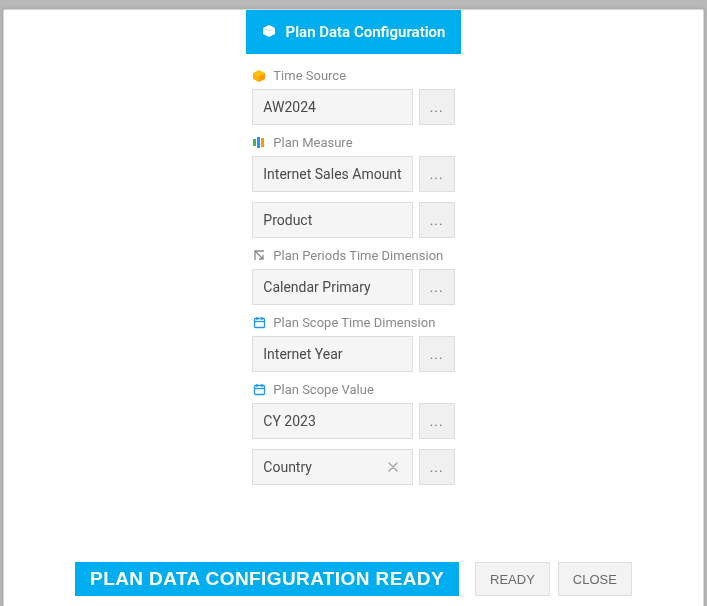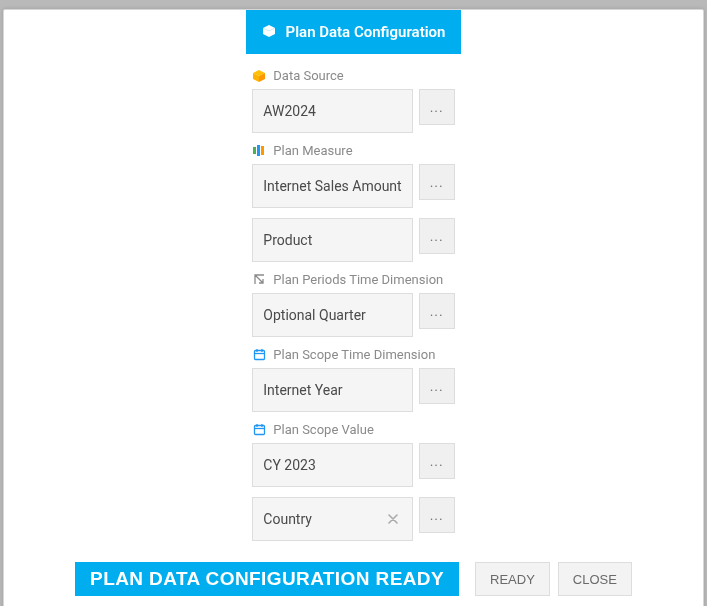--- a/index.html
+++ b/index.html
@@ -44,21 +44,21 @@
   }
   .field-label .ic { width: 14px; height: 14px; display: inline-flex; align-items:center; justify-content:center; }
   .field-row { display: flex; gap: 6px; align-items: stretch; }
   .field-input {
     flex: 1;
     background: #f5f5f5;
     border: 1px solid #ddd;
     padding: 8px 10px;
     font-size: 14px;
     color: #4a4a4a;
-    height: 44px;
+    height: 36px;
     position: relative;
     display: flex; align-items: center;
   }
   .field-input .value { flex: 1; white-space: nowrap; overflow: hidden; text-overflow: ellipsis; }
   .clear-btn {
     width: 18px; height: 18px;
     color: #aaa;
     display: inline-flex; align-items: center; justify-content: center;
     cursor: pointer;
   }
@@ -128,21 +128,21 @@
 
     <div class="field">
       <div class="field-label">
         <span class="ic">
           <svg class="cube-org" viewBox="0 0 14 14">
               <polygon class="t" points="7,1 13,4 7,7 1,4"></polygon>
               <polygon class="l" points="1,4 7,7 7,13 1,10"></polygon>
               <polygon class="r" points="13,4 13,10 7,13 7,7"></polygon>
             </svg>
         </span>
-        <span>Data Source</span>
+        <span>Time Source</span>
       </div>
       <div class="field-row">
         <div class="field-input">
           <span class="value">AW2024</span>
         </div>
         <div class="browse-btn">...</div>
       </div>
     </div>
 
     <div class="field">
@@ -175,21 +175,21 @@
       <div class="field-label">
         <span class="ic arrow-icon">
           <svg width="13" height="13" viewBox="0 0 13 13">
               <path d="M2 11 L2 2 L11 2 M2 2 L10 10 M6 10 L10 10 L10 6"></path>
             </svg>
         </span>
         <span>Plan Periods Time Dimension</span>
       </div>
       <div class="field-row">
         <div class="field-input">
-          <span class="value">Optional Quarter</span>
+          <span class="value">Calendar Primary</span>
         </div>
         <div class="browse-btn">...</div>
       </div>
     </div>
 
     <div class="field">
       <div class="field-label">
         <span class="ic cal-icon">
           <svg width="13" height="13" viewBox="0 0 13 13">
               <rect x="1.5" y="2.5" width="10" height="9" rx="1"></rect>

